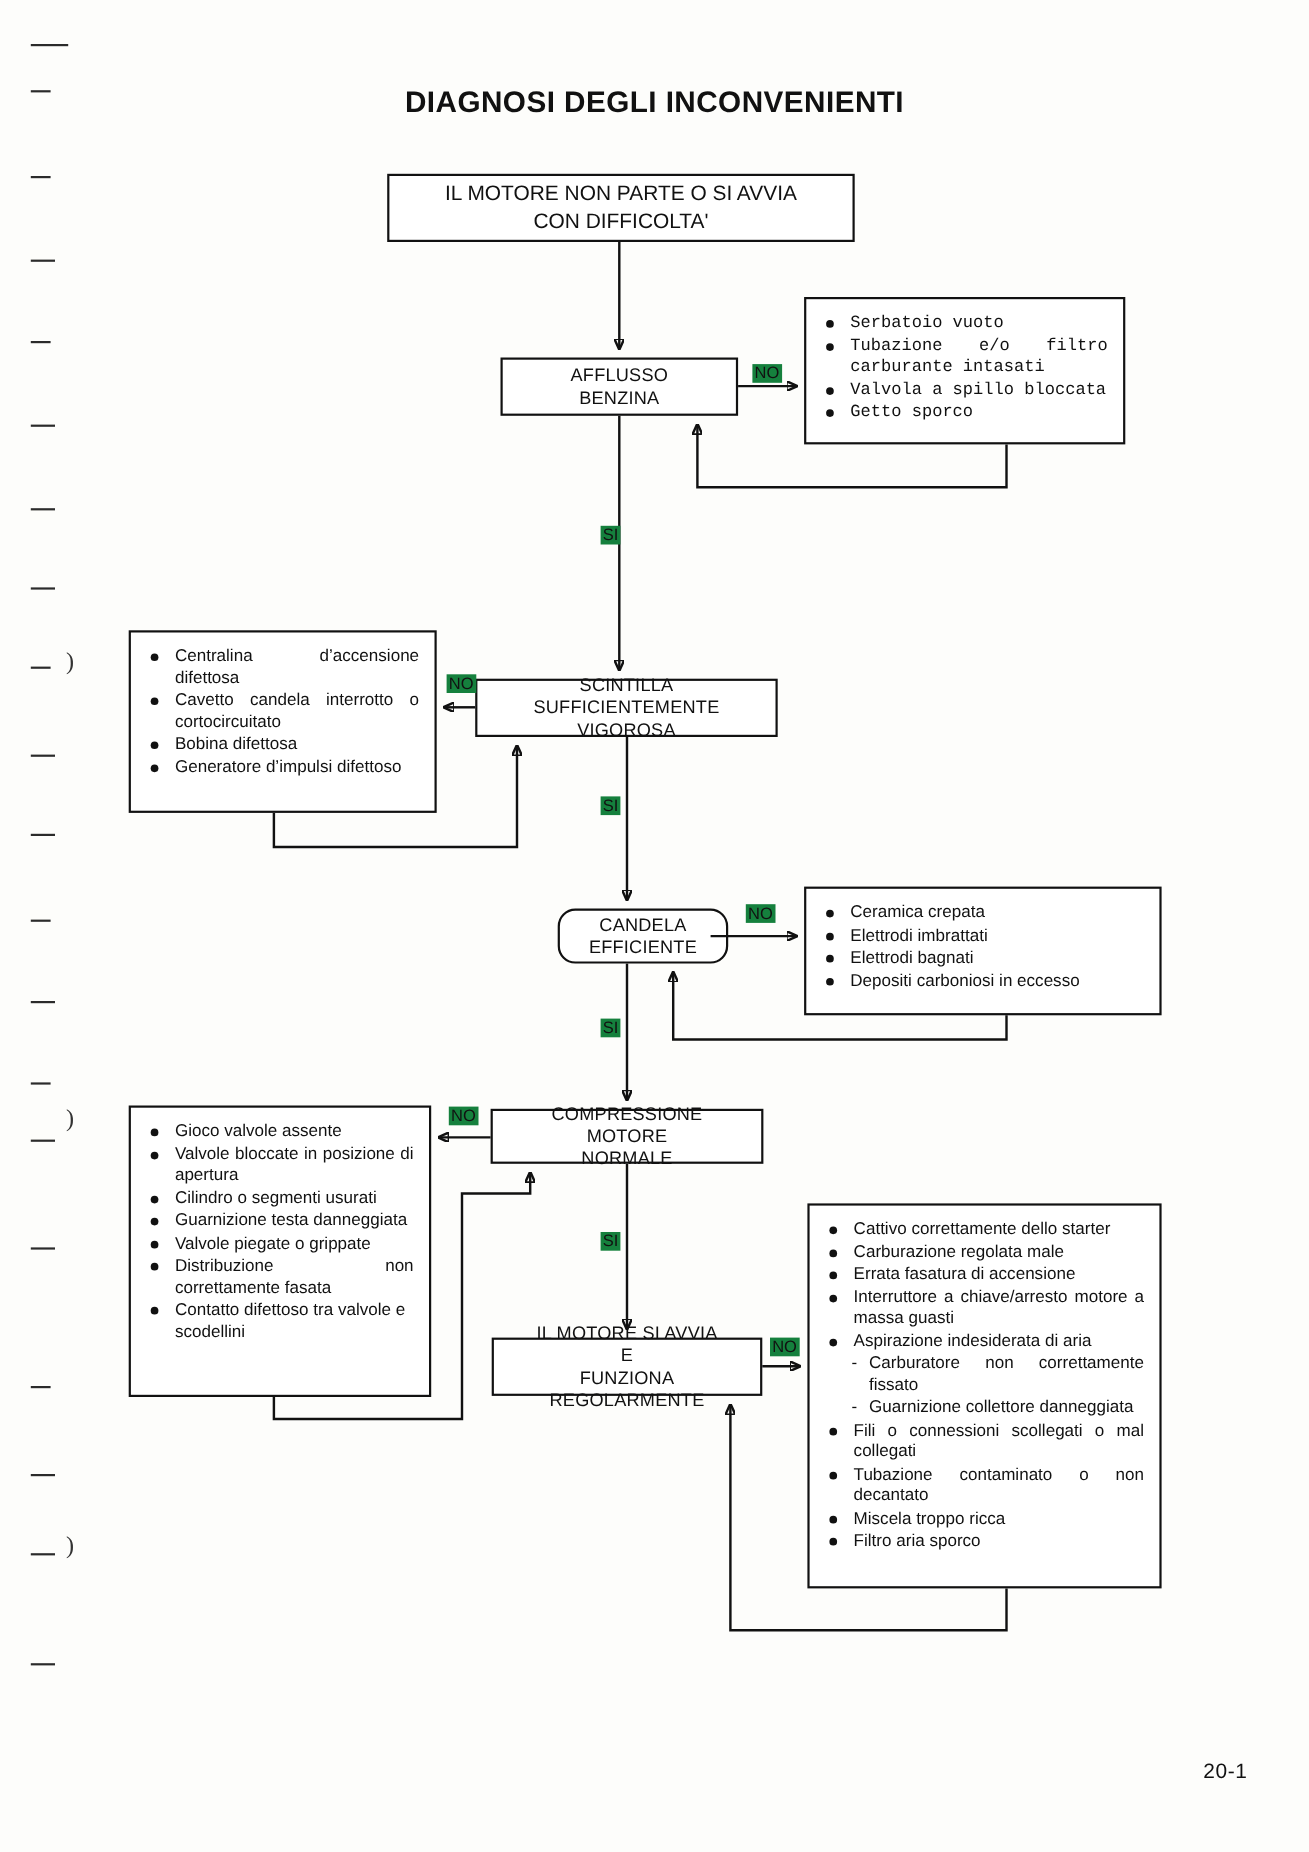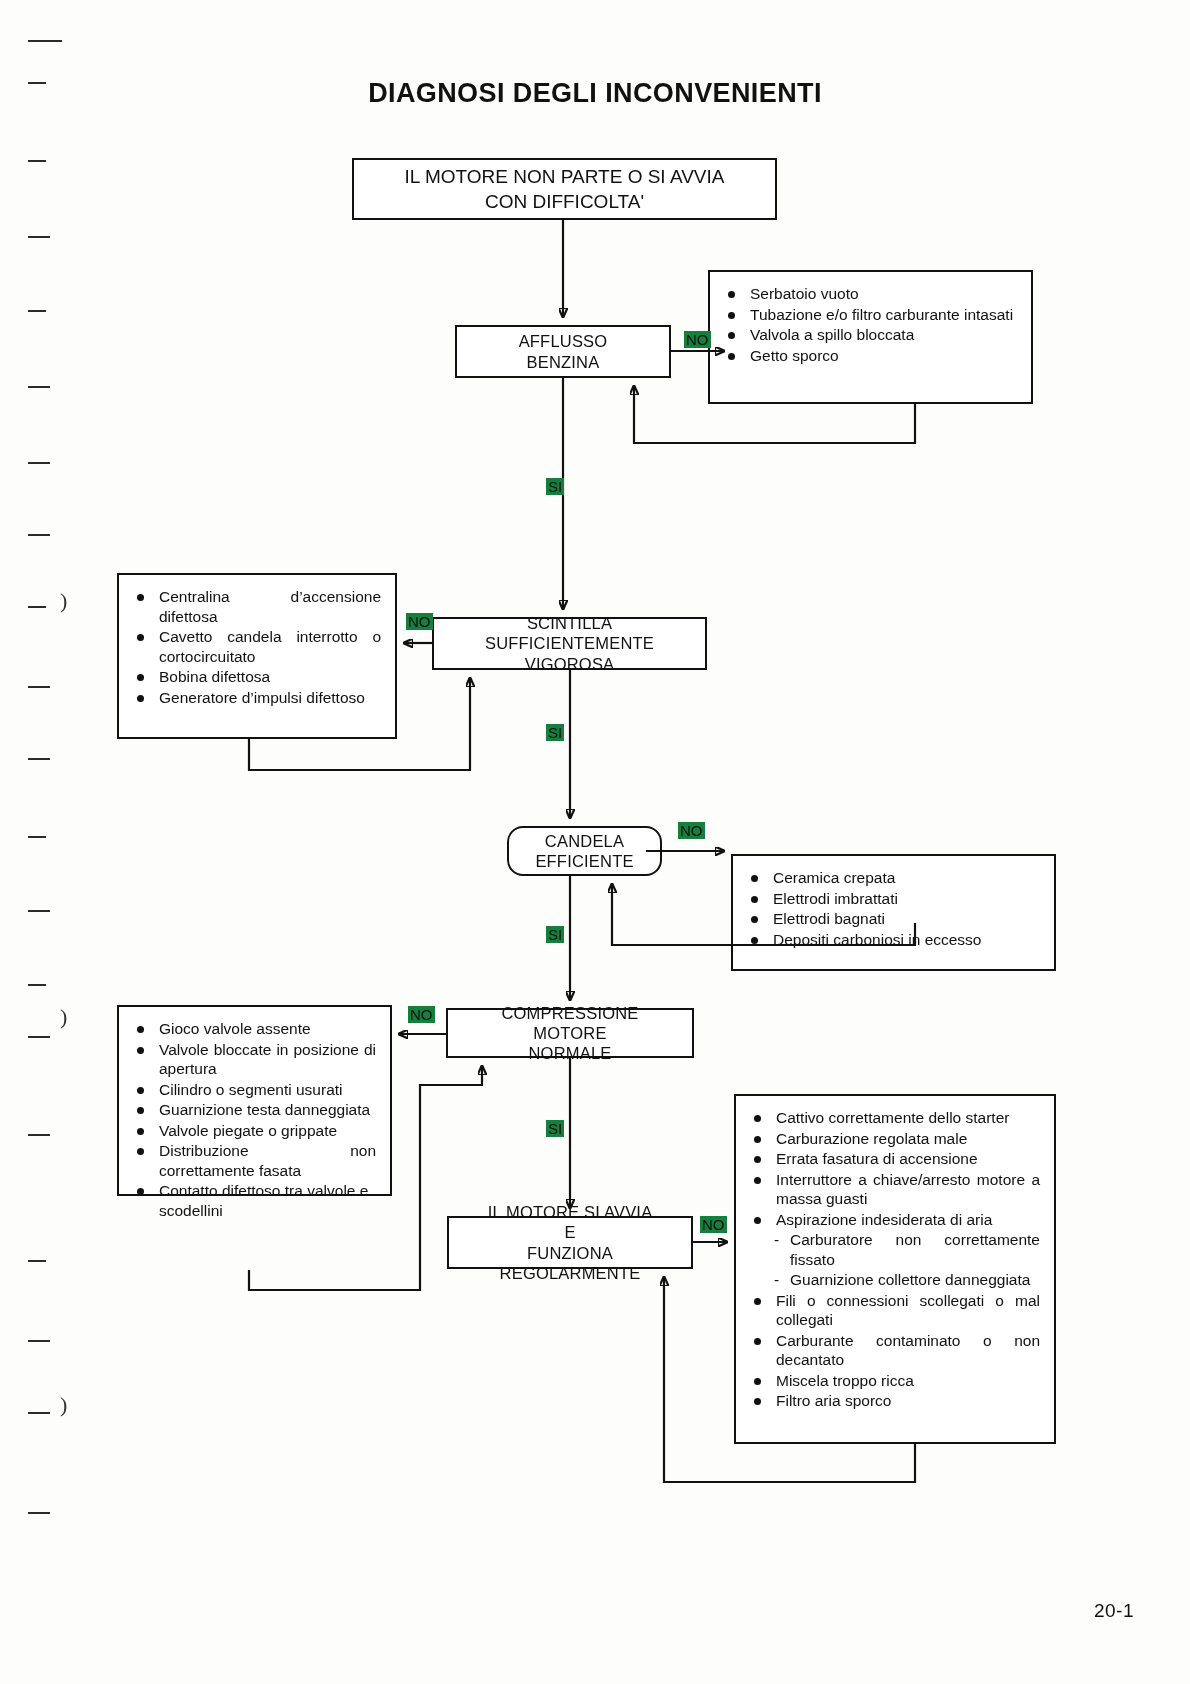--- a/index.html
+++ b/index.html
@@ -76,21 +76,21 @@
       <div>CON DIFFICOLTA'</div>
     </div>
   </div>
 
   <div class="box decision" style="left:455px;top:325px;width:216px;height:53px;">
     <span>
       <span>AFFLUSSO BENZINA</span>
     </span>
   </div>
 
-  <div class="box list" style="left:708px;top:270px;width:325px;height:134px;">
+  <div class="box list" style="left:731px;top:270px;width:292px;height:134px;font-family:Liberation Mono, monospace;">
     <ul>
       <li class="nj">Serbatoio vuoto</li>
       <li>Tubazione e/o filtro carburante intasati</li>
       <li class="nj">Valvola a spillo bloccata</li>
       <li class="nj">Getto sporco</li>
     </ul>
   </div>
 
   <div class="box decision" style="left:432px;top:617px;width:275px;height:53px;">
     <span>
@@ -108,37 +108,37 @@
     </ul>
   </div>
 
   <div class="box decision" style="left:507px;top:826px;width:155px;height:50px;border-radius:16px;">
     <span>
       <span>CANDELA</span>
       <span>EFFICIENTE</span>
     </span>
   </div>
 
-  <div class="box list" style="left:731px;top:806px;width:325px;height:117px;margin-top:48px;">
+  <div class="box list" style="left:731px;top:806px;width:325px;height:117px;">
     <ul>
       <li class="nj">Ceramica crepata</li>
       <li class="nj">Elettrodi imbrattati</li>
       <li class="nj">Elettrodi bagnati</li>
       <li class="nj">Depositi carboniosi in eccesso</li>
     </ul>
   </div>
 
   <div class="box decision" style="left:446px;top:1008px;width:248px;height:50px;">
     <span>
       <span>COMPRESSIONE MOTORE</span>
       <span>NORMALE</span>
     </span>
   </div>
 
-  <div class="box list" style="left:117px;top:1005px;width:275px;height:191px;">
+  <div class="box list" style="left:117px;top:1005px;width:275px;height:265px;">
     <ul>
       <li class="nj">Gioco valvole assente</li>
       <li>Valvole bloccate in posizione di apertura</li>
       <li class="nj">Cilindro o segmenti usurati</li>
       <li>Guarnizione testa danneggiata</li>
       <li class="nj">Valvole piegate o grippate</li>
       <li>Distribuzione non correttamente fasata</li>
       <li class="nj">Contatto difettoso tra valvole e scodellini</li>
     </ul>
   </div>
@@ -153,21 +153,21 @@
   <div class="box list" style="left:734px;top:1094px;width:322px;height:350px;">
     <ul>
       <li class="nj">Cattivo correttamente dello starter</li>
       <li class="nj">Carburazione regolata male</li>
       <li class="nj">Errata fasatura di accensione</li>
       <li>Interruttore a chiave/arresto motore a massa guasti</li>
       <li class="nj">Aspirazione indesiderata di aria</li>
       <li class="sub">Carburatore non correttamente fissato</li>
       <li class="sub">Guarnizione collettore danneggiata</li>
       <li>Fili o connessioni scollegati o mal collegati</li>
-      <li>Carburante contaminato o non decantato</li>
+      <li>Tubazione contaminato o non decantato</li>
       <li class="nj">Miscela troppo ricca</li>
       <li class="nj">Filtro aria sporco</li>
     </ul>
   </div>
 
   <svg class="wires" viewBox="0 0 1190 1684">
     <defs>
       <marker id="ah" markerWidth="10" markerHeight="9" refX="9" refY="4.5" orient="auto" markerUnits="userSpaceOnUse">
         <path d="M0,0 L10,4.5 L0,9 z" fill="#111" stroke="none"></path>
       </marker>

